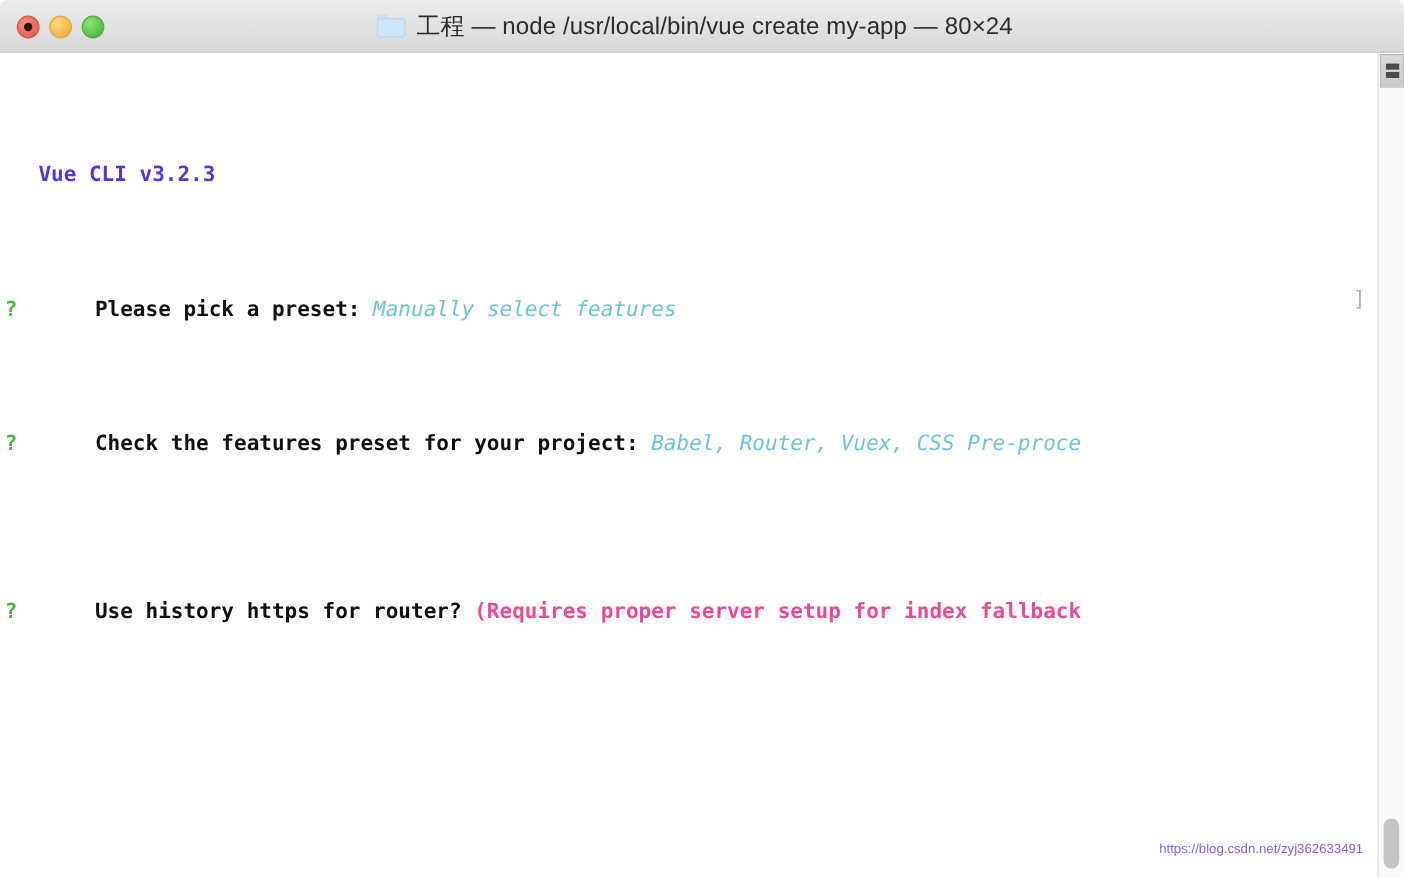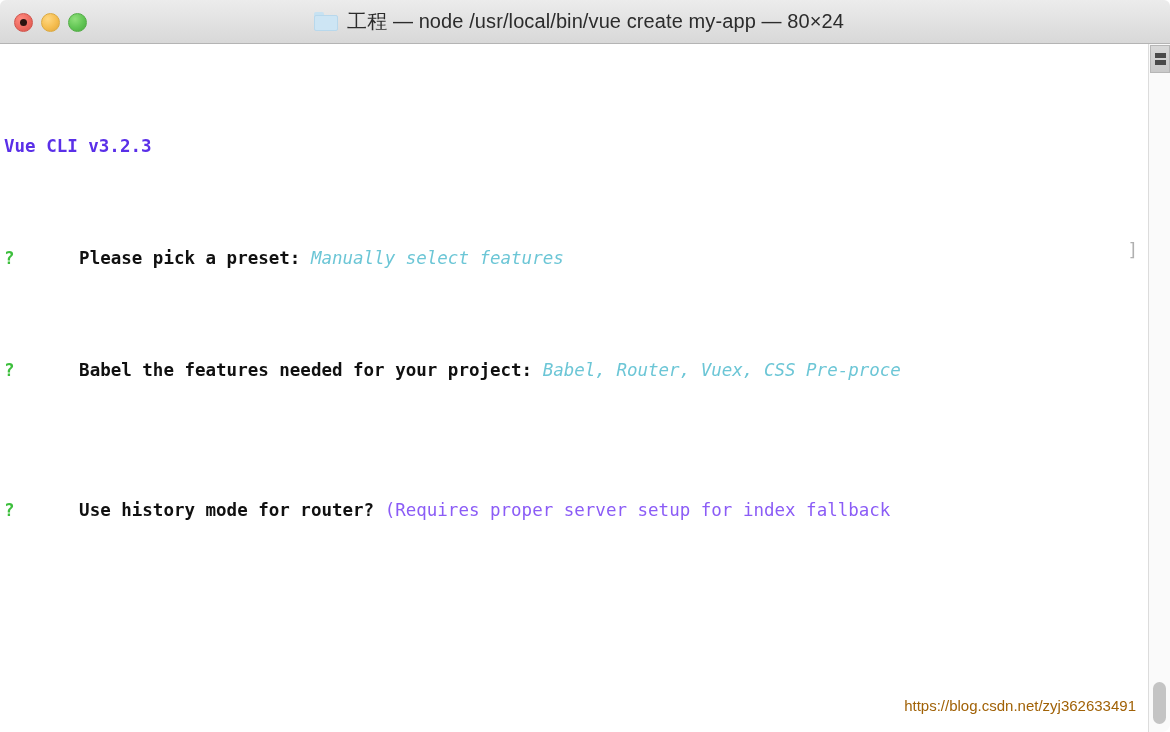--- a/index.html
+++ b/index.html
@@ -126,24 +126,24 @@
     left: 0;
     top: 0;
     padding: 4px 0 0 4px;
     font-family: "DejaVu Sans Mono", "Liberation Mono", monospace;
     font-size: 17.5px;
     line-height: 28px;
     white-space: pre;
     color: #000000;
   }
   .line { height: 28px; white-space: pre; }
-  .vue    { color: #5a2fe8; font-weight: bold; }
+  .vue    { color: #5a2fe8; font-weight: bold; margin-left: 28px; }
   .q      { color: #3dbf3d; font-weight: bold; }
   .cyan   { color: #6cc6d6; font-style: italic; }
-  .olive  { color: #8b5cf6; font-weight: normal; }
+  .olive  { color: #ec4899; font-weight: bold; }
   .gray   { color: #b0b0b0; }
   .blk    { color: #101010; font-weight: bold; margin-left: 27px; }
   .plain  { color: #101010; }
 
   .bracket-right {
     position: absolute;
     right: 32px;
     top: 192px;
     font-family: "DejaVu Sans Mono", "Liberation Mono", monospace;
     font-size: 17.5px;
@@ -192,22 +192,22 @@
     background: #c4c4c4;
     border-radius: 7px;
   }
 
   
   .watermark {
     position: absolute;
     right: 34px;
     bottom: 18px;
     font-family: "Liberation Sans", sans-serif;
-    font-size: 15px;
-    color: #a16207;
+    font-size: 11px;
+    color: #8b5cf6;
     white-space: pre;
     user-select: none;
   }
 </style>
 </head>
 <body>
 
 <div class="window">
 
   <div class="titlebar">
@@ -225,24 +225,24 @@
     </div>
   </div>
 
   <div class="term">
     <div class="term-inner">
 
       <div class="line"><span class="vue">Vue CLI v3.2.3</span></div>
 
       <div class="line"><span class="q">?</span><span class="blk"> </span><span class="blk">Please pick a preset:</span><span class="plain"> </span><span class="cyan">Manually select features</span></div>
 
-      <div class="line"><span class="q">?</span><span class="blk"> </span><span class="blk">Babel the features needed for your project:</span><span class="plain"> </span><span class="cyan">Babel, Router, Vuex, CSS Pre-proce</span></div>
-
-
-      <div class="line"><span class="q">?</span><span class="blk"> </span><span class="blk">Use history mode for router?</span><span class="plain"> </span><span class="olive">(Requires proper server setup for index fallback</span></div>
+      <div class="line"><span class="q">?</span><span class="blk"> </span><span class="blk">Check the features preset for your project:</span><span class="plain"> </span><span class="cyan">Babel, Router, Vuex, CSS Pre-proce</span></div>
+
+
+      <div class="line"><span class="q">?</span><span class="blk"> </span><span class="blk">Use history https for router?</span><span class="plain"> </span><span class="olive">(Requires proper server setup for index fallback</span></div>
 
 
       
 
       
 
       
 
       
 

